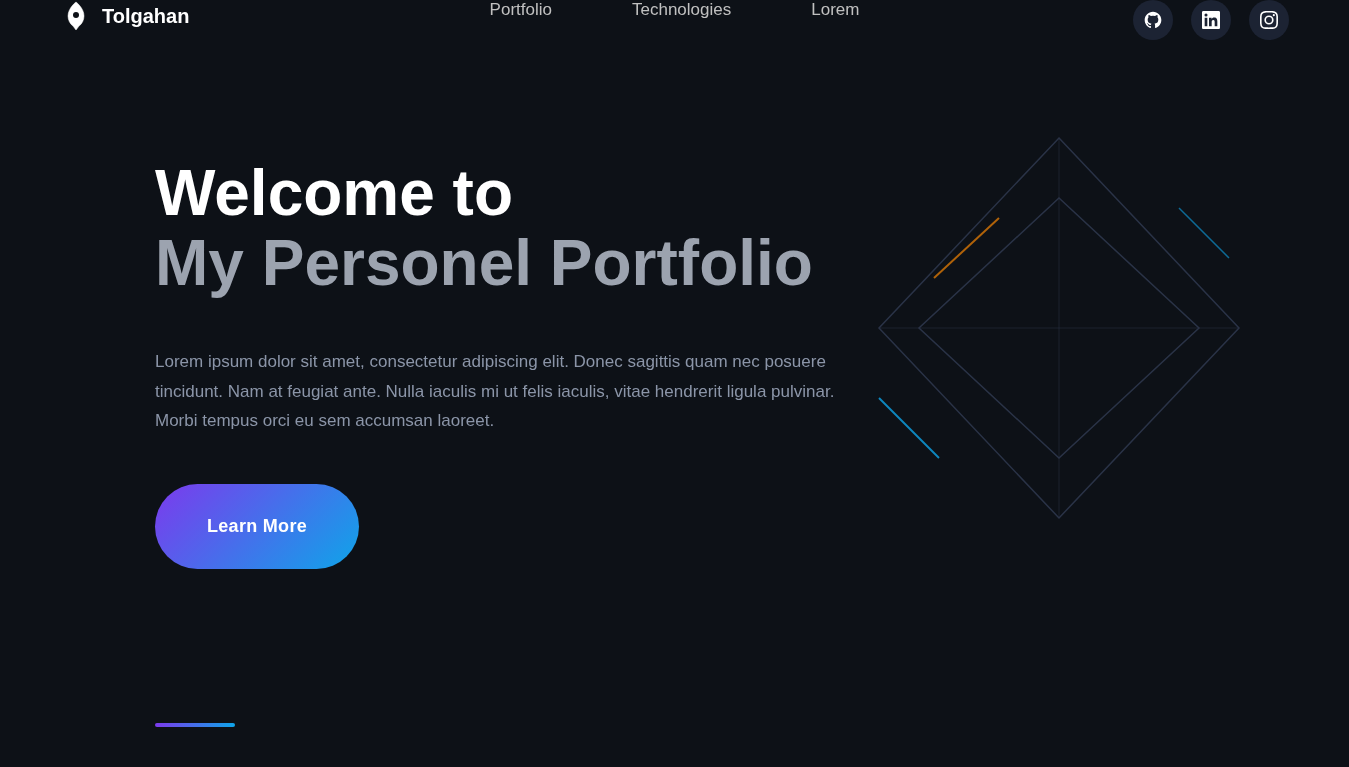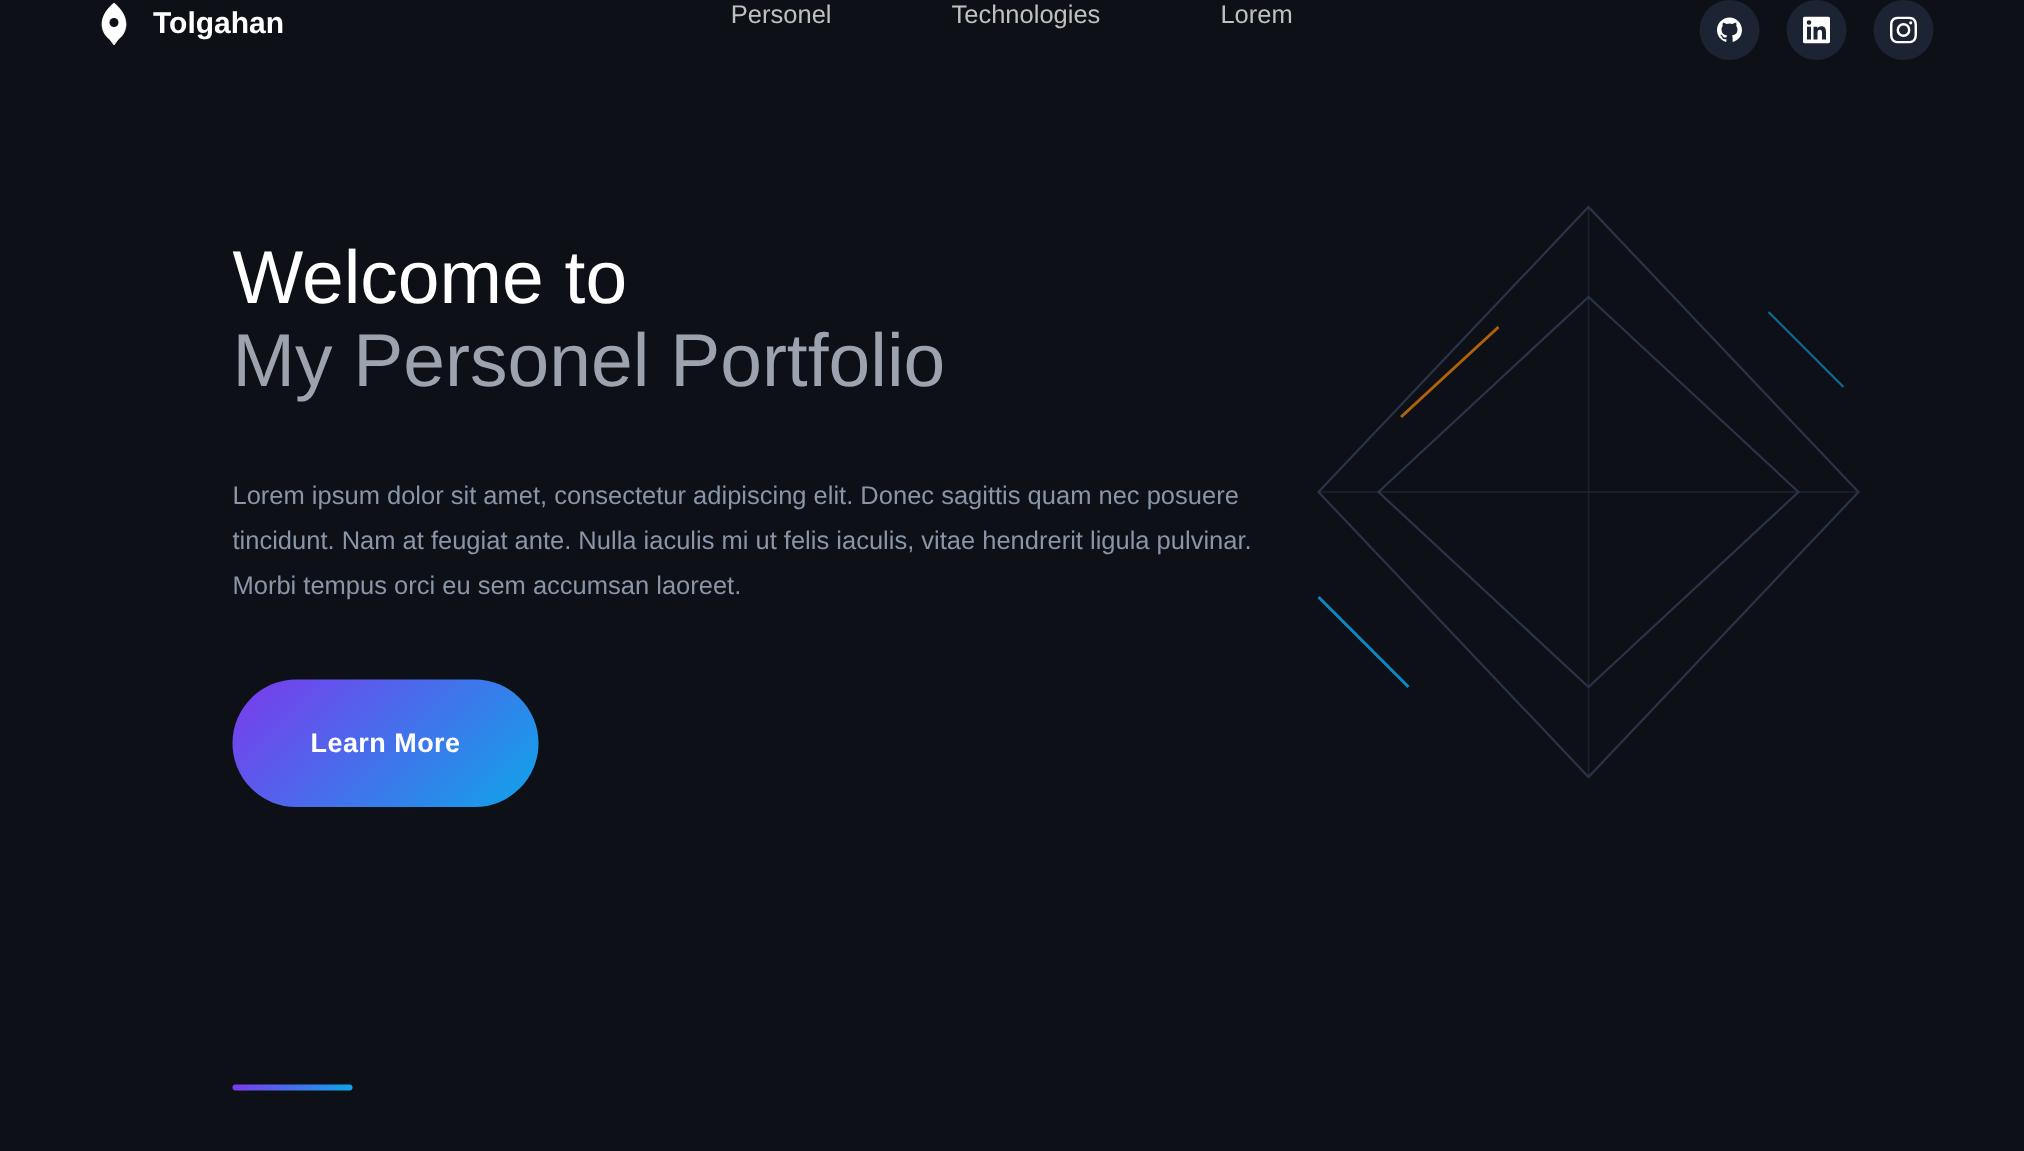--- a/index.html
+++ b/index.html
@@ -84,22 +84,22 @@
 
     
     .main-content {
       position: relative;
       padding: 80px 0 0 155px;
       height: calc(767px - 78px);
       overflow: hidden;
     }
 
     .hero-title {
-      font-size: 50px;
-      font-weight: 400;
+      font-size: 64px;
+      font-weight: 700;
       line-height: 1.1;
       color: #ffffff;
       margin-bottom: 44px;
       max-width: 700px;
     }
 
     .hero-title .line2 {
       color: #9ca3af;
     }
 
@@ -156,21 +156,21 @@
 <nav>
   <a href="#" class="nav-logo">
     <svg class="nav-logo-icon" viewBox="0 0 32 32" fill="none" xmlns="http://www.w3.org/2000/svg">
       <path d="M16 2C16 2 8 8 8 16C8 20 10 24 13 26L16 30L19 26C22 24 24 20 24 16C24 8 16 2 16 2Z" fill="#ffffff" stroke="#ffffff" stroke-width="0.5"></path>
       <circle cx="16" cy="15" r="3" fill="#0d1117"></circle>
     </svg>
     <span>Tolgahan</span>
   </a>
 
   <div class="nav-links">
-    <a href="#projects" class="nav-link">Personel</a>
+    <a href="#projects" class="nav-link">Portfolio</a>
     <a href="#technologies" class="nav-link">Technologies</a>
     <a href="#about" class="nav-link">Lorem</a>
   </div>
 
   <div class="nav-social-icons">
 
     <a href="#" class="social-icon-btn">
       <svg width="20" height="20" viewBox="0 0 24 24" fill="white" xmlns="http://www.w3.org/2000/svg">
         <path d="M12 2C6.477 2 2 6.477 2 12c0 4.418 2.865 8.167 6.839 9.49.5.092.682-.217.682-.482 0-.237-.009-.868-.013-1.703-2.782.604-3.369-1.34-3.369-1.34-.454-1.154-1.11-1.461-1.11-1.461-.908-.62.069-.608.069-.608 1.003.07 1.531 1.03 1.531 1.03.892 1.529 2.341 1.088 2.91.832.092-.647.35-1.088.636-1.338-2.22-.253-4.555-1.11-4.555-4.943 0-1.091.39-1.984 1.029-2.683-.103-.253-.446-1.27.098-2.647 0 0 .84-.268 2.75 1.026A9.578 9.578 0 0112 6.836a9.59 9.59 0 012.504.337c1.909-1.294 2.747-1.026 2.747-1.026.546 1.377.202 2.394.1 2.647.64.699 1.028 1.592 1.028 2.683 0 3.842-2.339 4.687-4.566 4.935.359.309.678.919.678 1.852 0 1.337-.012 2.415-.012 2.743 0 .267.18.579.688.481C19.138 20.163 22 16.418 22 12c0-5.523-4.477-10-10-10z"></path>
       </svg>

